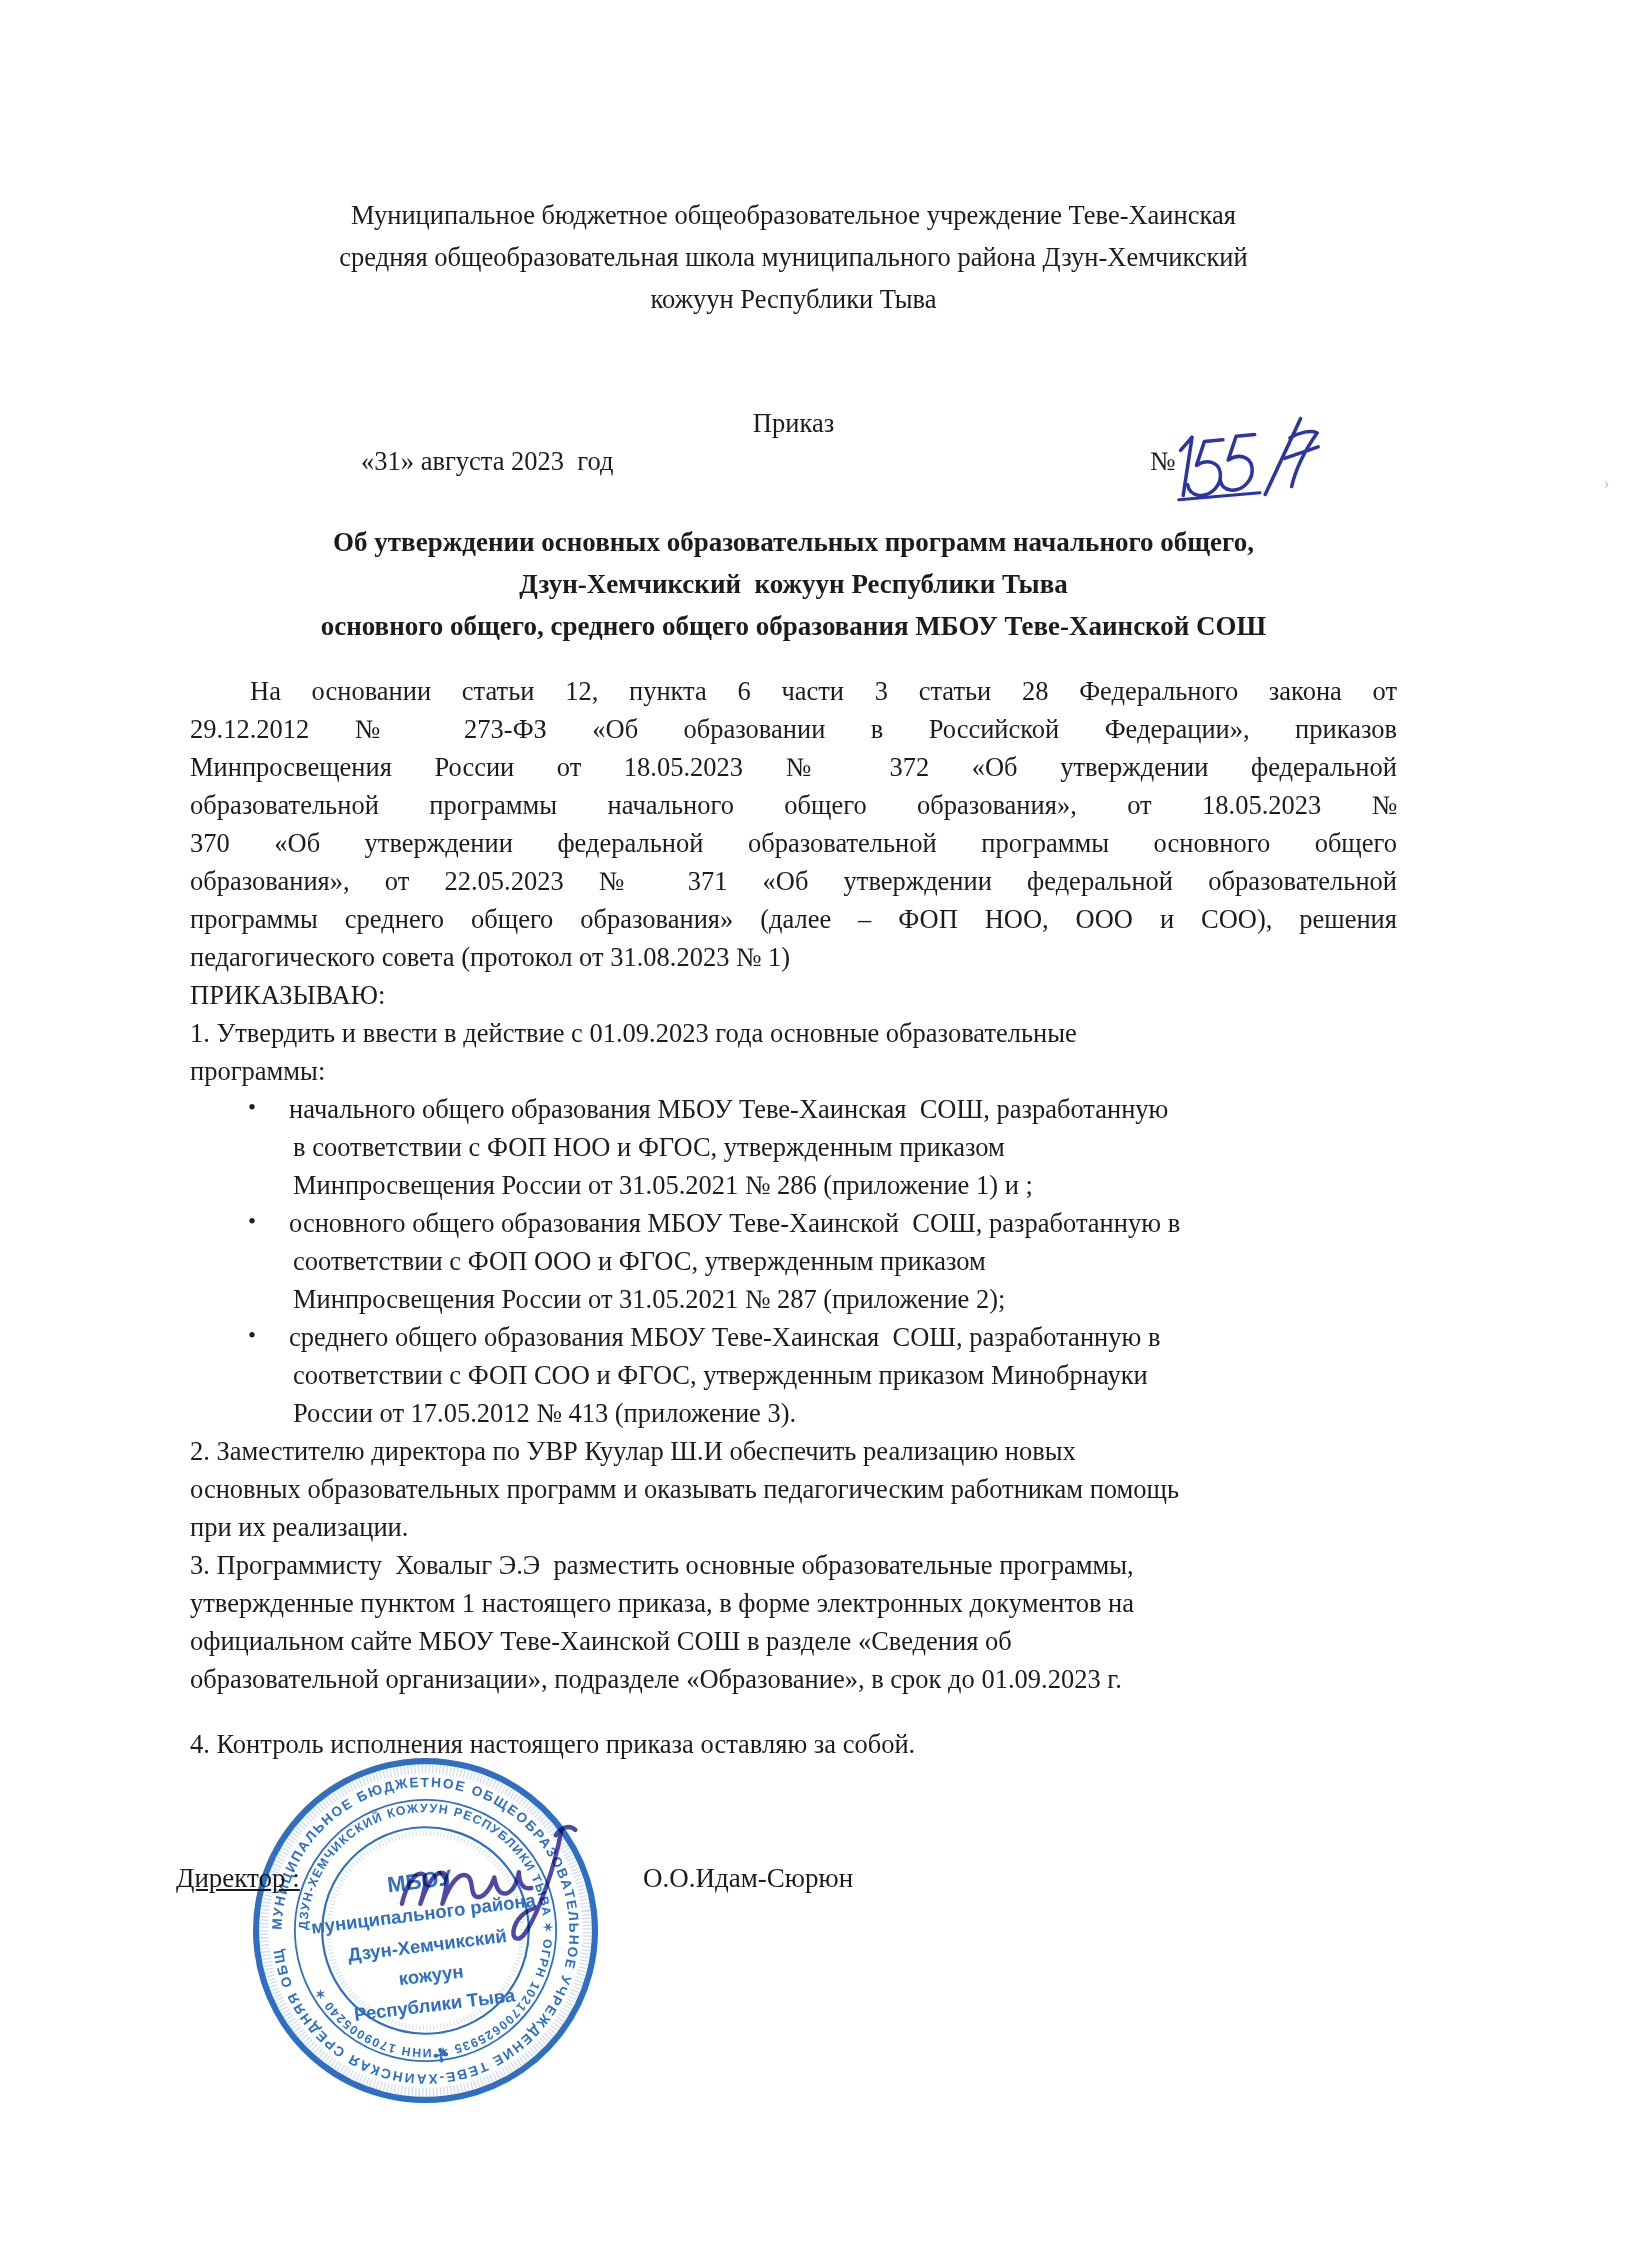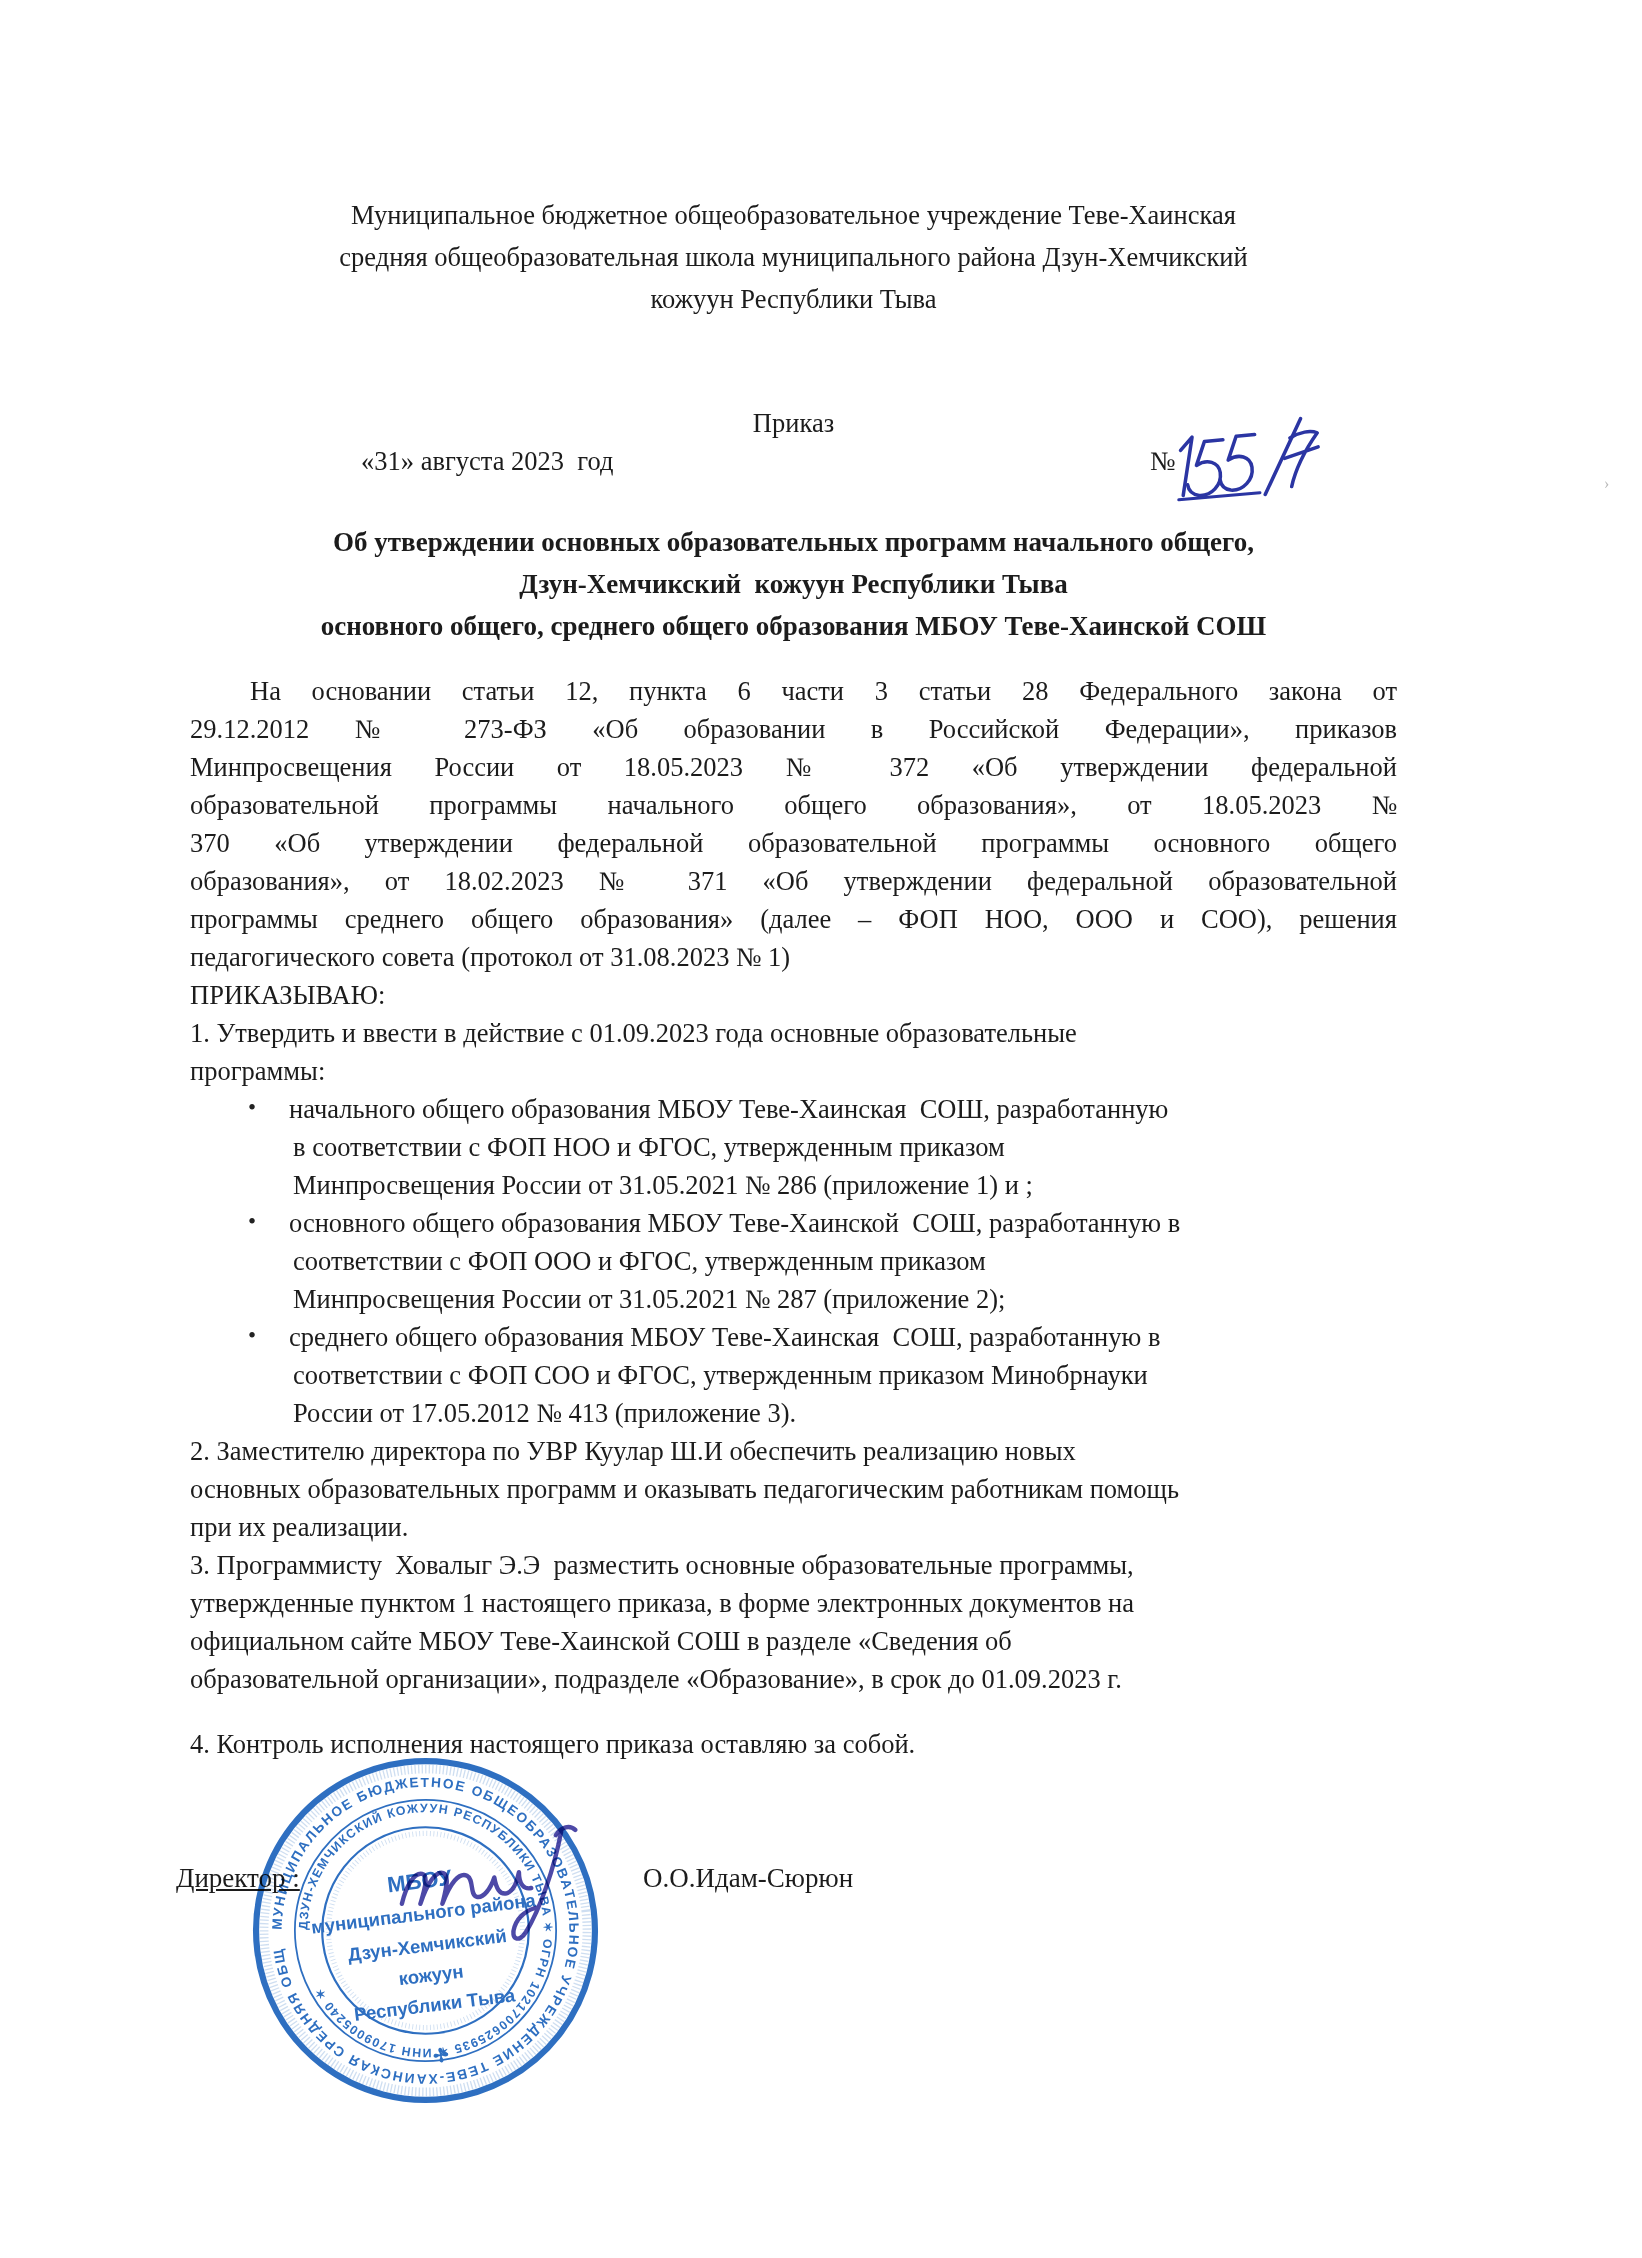--- a/index.html
+++ b/index.html
@@ -93,21 +93,21 @@
       <div class="line">основного общего, среднего общего образования МБОУ Теве-Хаинской СОШ</div>
     </div>
 
   <div class="abs col body-flow">
     <div class="intro">
         <div class="line">На основании статьи 12, пункта 6 части 3 статьи 28 Федерального закона от</div>
         <div class="line">29.12.2012 № 273-ФЗ «Об образовании в Российской Федерации», приказов</div>
         <div class="line">Минпросвещения России от 18.05.2023 № 372 «Об утверждении федеральной</div>
         <div class="line">образовательной программы начального общего образования», от 18.05.2023 №</div>
         <div class="line">370 «Об утверждении федеральной образовательной программы основного общего</div>
-        <div class="line">образования», от 18.02.2023 № 371 «Об утверждении федеральной образовательной</div>
+        <div class="line">образования», от 22.05.2023 № 371 «Об утверждении федеральной образовательной</div>
         <div class="line">программы среднего общего образования» (далее – ФОП НОО, ООО и СОО), решения</div>
         <div class="line">педагогического совета (протокол от 31.08.2023 № 1)</div>
       </div>
     <div class="line plain">ПРИКАЗЫВАЮ:</div>
     <div class="plain">
         <div class="line">1. Утвердить и ввести в действие с 01.09.2023 года основные образовательные</div>
         <div class="line">программы:</div>
       </div>
     <div class="bullets">
       <div class="bullet">

